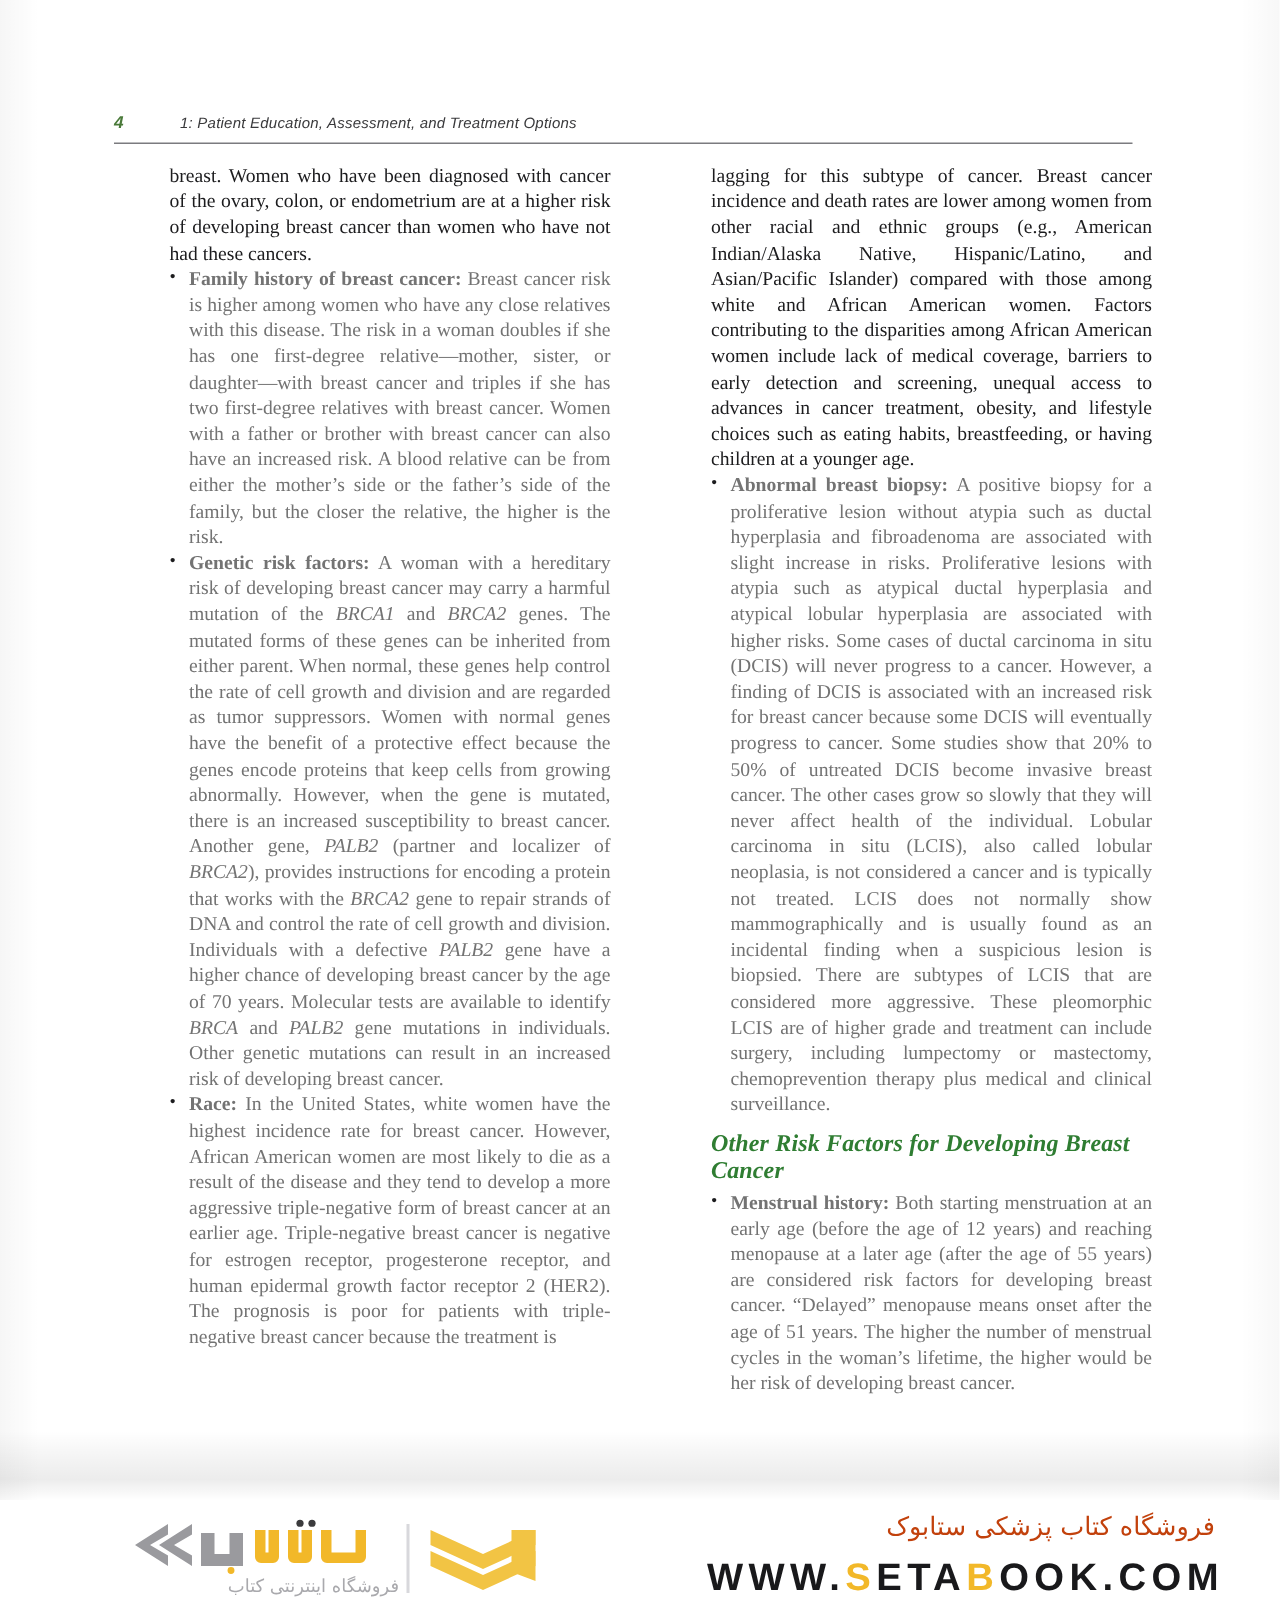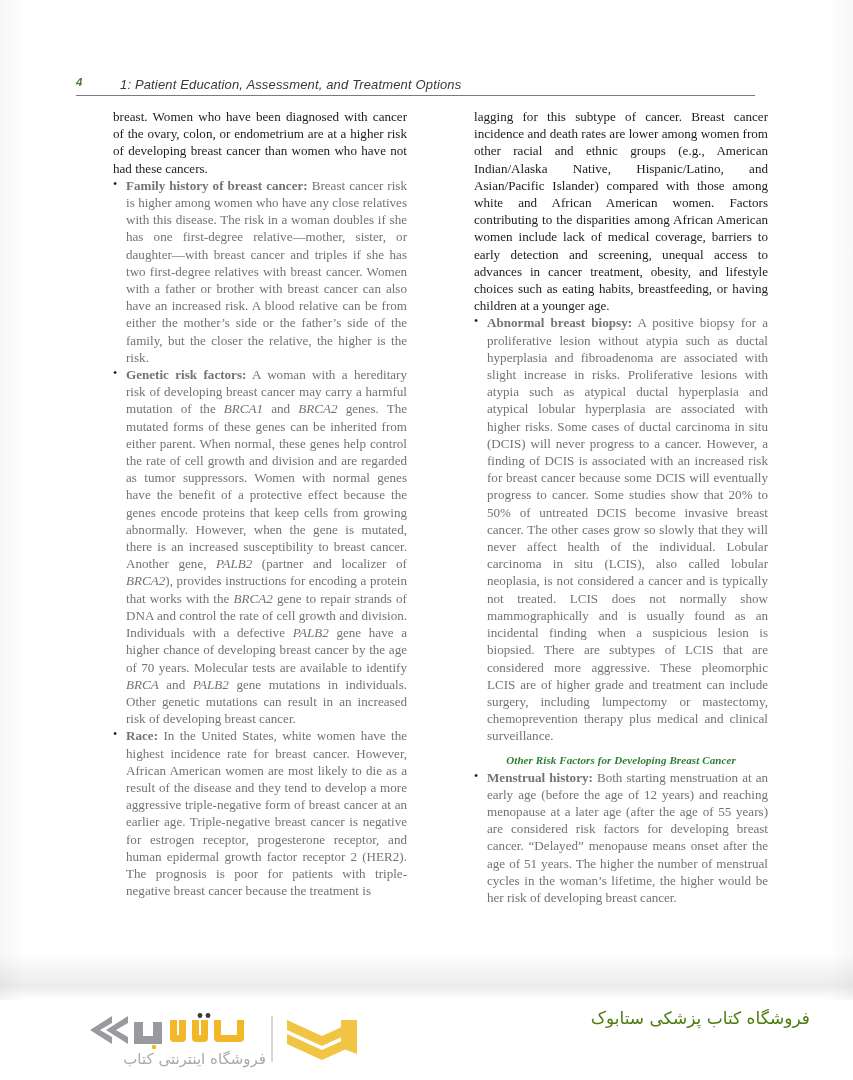--- a/index.html
+++ b/index.html
@@ -66,21 +66,21 @@
     font-weight: 600;
     color: #4a7a3a;
     letter-spacing: 0.2px;
   }
   .running-title {
     position: absolute;
     left: 44px;
     top: 1px;
     font-family: "Liberation Sans", sans-serif;
     font-style: italic;
-    font-size: 13px;
+    font-size: 10px;
     color: #39393b;
     letter-spacing: 0.15px;
     white-space: nowrap;
   }
   .head-rule {
     position: absolute;
     left: 76px;
     top: 95px;
     width: 679px;
     height: 1px;
@@ -142,24 +142,24 @@
     font-weight: 700;
   }
   i.ital {
     font-style: italic;
   }
   .green-head {
     margin: 9px 0 3px 0;
     font-family: "Liberation Serif", serif;
     font-style: italic;
     font-weight: 700;
-    font-size: 11px;
+    font-size: 16px;
     color: #2f7d32;
     letter-spacing: 0.1px;
-    text-align: center;
+    text-align: left;
   }
 
   
   .footer-band {
     position: absolute;
     left: 0;
     top: 1000px;
     width: 853px;
     height: 80px;
     background: #ffffff;
@@ -179,21 +179,21 @@
     height: 40px;
   }
   .logo-sub {
     position: absolute;
     left: 30px;
     top: 38px;
     width: 158px;
     text-align: right;
     direction: rtl;
     font-family: "DejaVu Sans", sans-serif;
-    font-size: 15px;
+    font-size: 12px;
     color: #a9a9ad;
     letter-spacing: 0.2px;
   }
   .logo-divider {
     position: absolute;
     left: 193px;
     top: 4px;
     width: 1.5px;
     height: 46px;
     background: #d8d8dc;
@@ -212,21 +212,21 @@
     width: 400px;
     height: 64px;
   }
   .site-fa {
     position: absolute;
     right: 10px;
     top: 0;
     direction: rtl;
     font-family: "DejaVu Sans", sans-serif;
     font-size: 17px;
-    color: #4d7c0f;
+    color: #c2410c;
     white-space: nowrap;
   }
   .site-url {
     position: absolute;
     right: 4px;
     top: 30px;
     font-family: "Liberation Sans", sans-serif;
     font-weight: 700;
     font-size: 25.5px;
     letter-spacing: 3.6px;
@@ -317,13 +317,14 @@
     <svg width="74" height="44" viewBox="0 0 74 44" xmlns="http://www.w3.org/2000/svg">
       <path d="M2 2 L37 18 L72 2 L72 12 L37 28 L2 12 Z" fill="#f2c444"></path>
       <path d="M2 16 L37 32 L72 16 L72 26 L37 42 L2 26 Z" fill="#f2c444"></path>
       <path d="M56 2 L72 2 L72 36 L56 30 Z" fill="#f2c444"></path>
     </svg>
   </div>
 </div>
 
 <div class="site-block">
   <div class="site-fa">فروشگاه کتاب پزشکی ستابوک</div>
+  <div class="site-url"><span>WWW.</span><span class="hl">S</span><span>ETA</span><span class="hl">B</span><span>OOK.COM</span></div>
 </div>
 
 </body></html>

